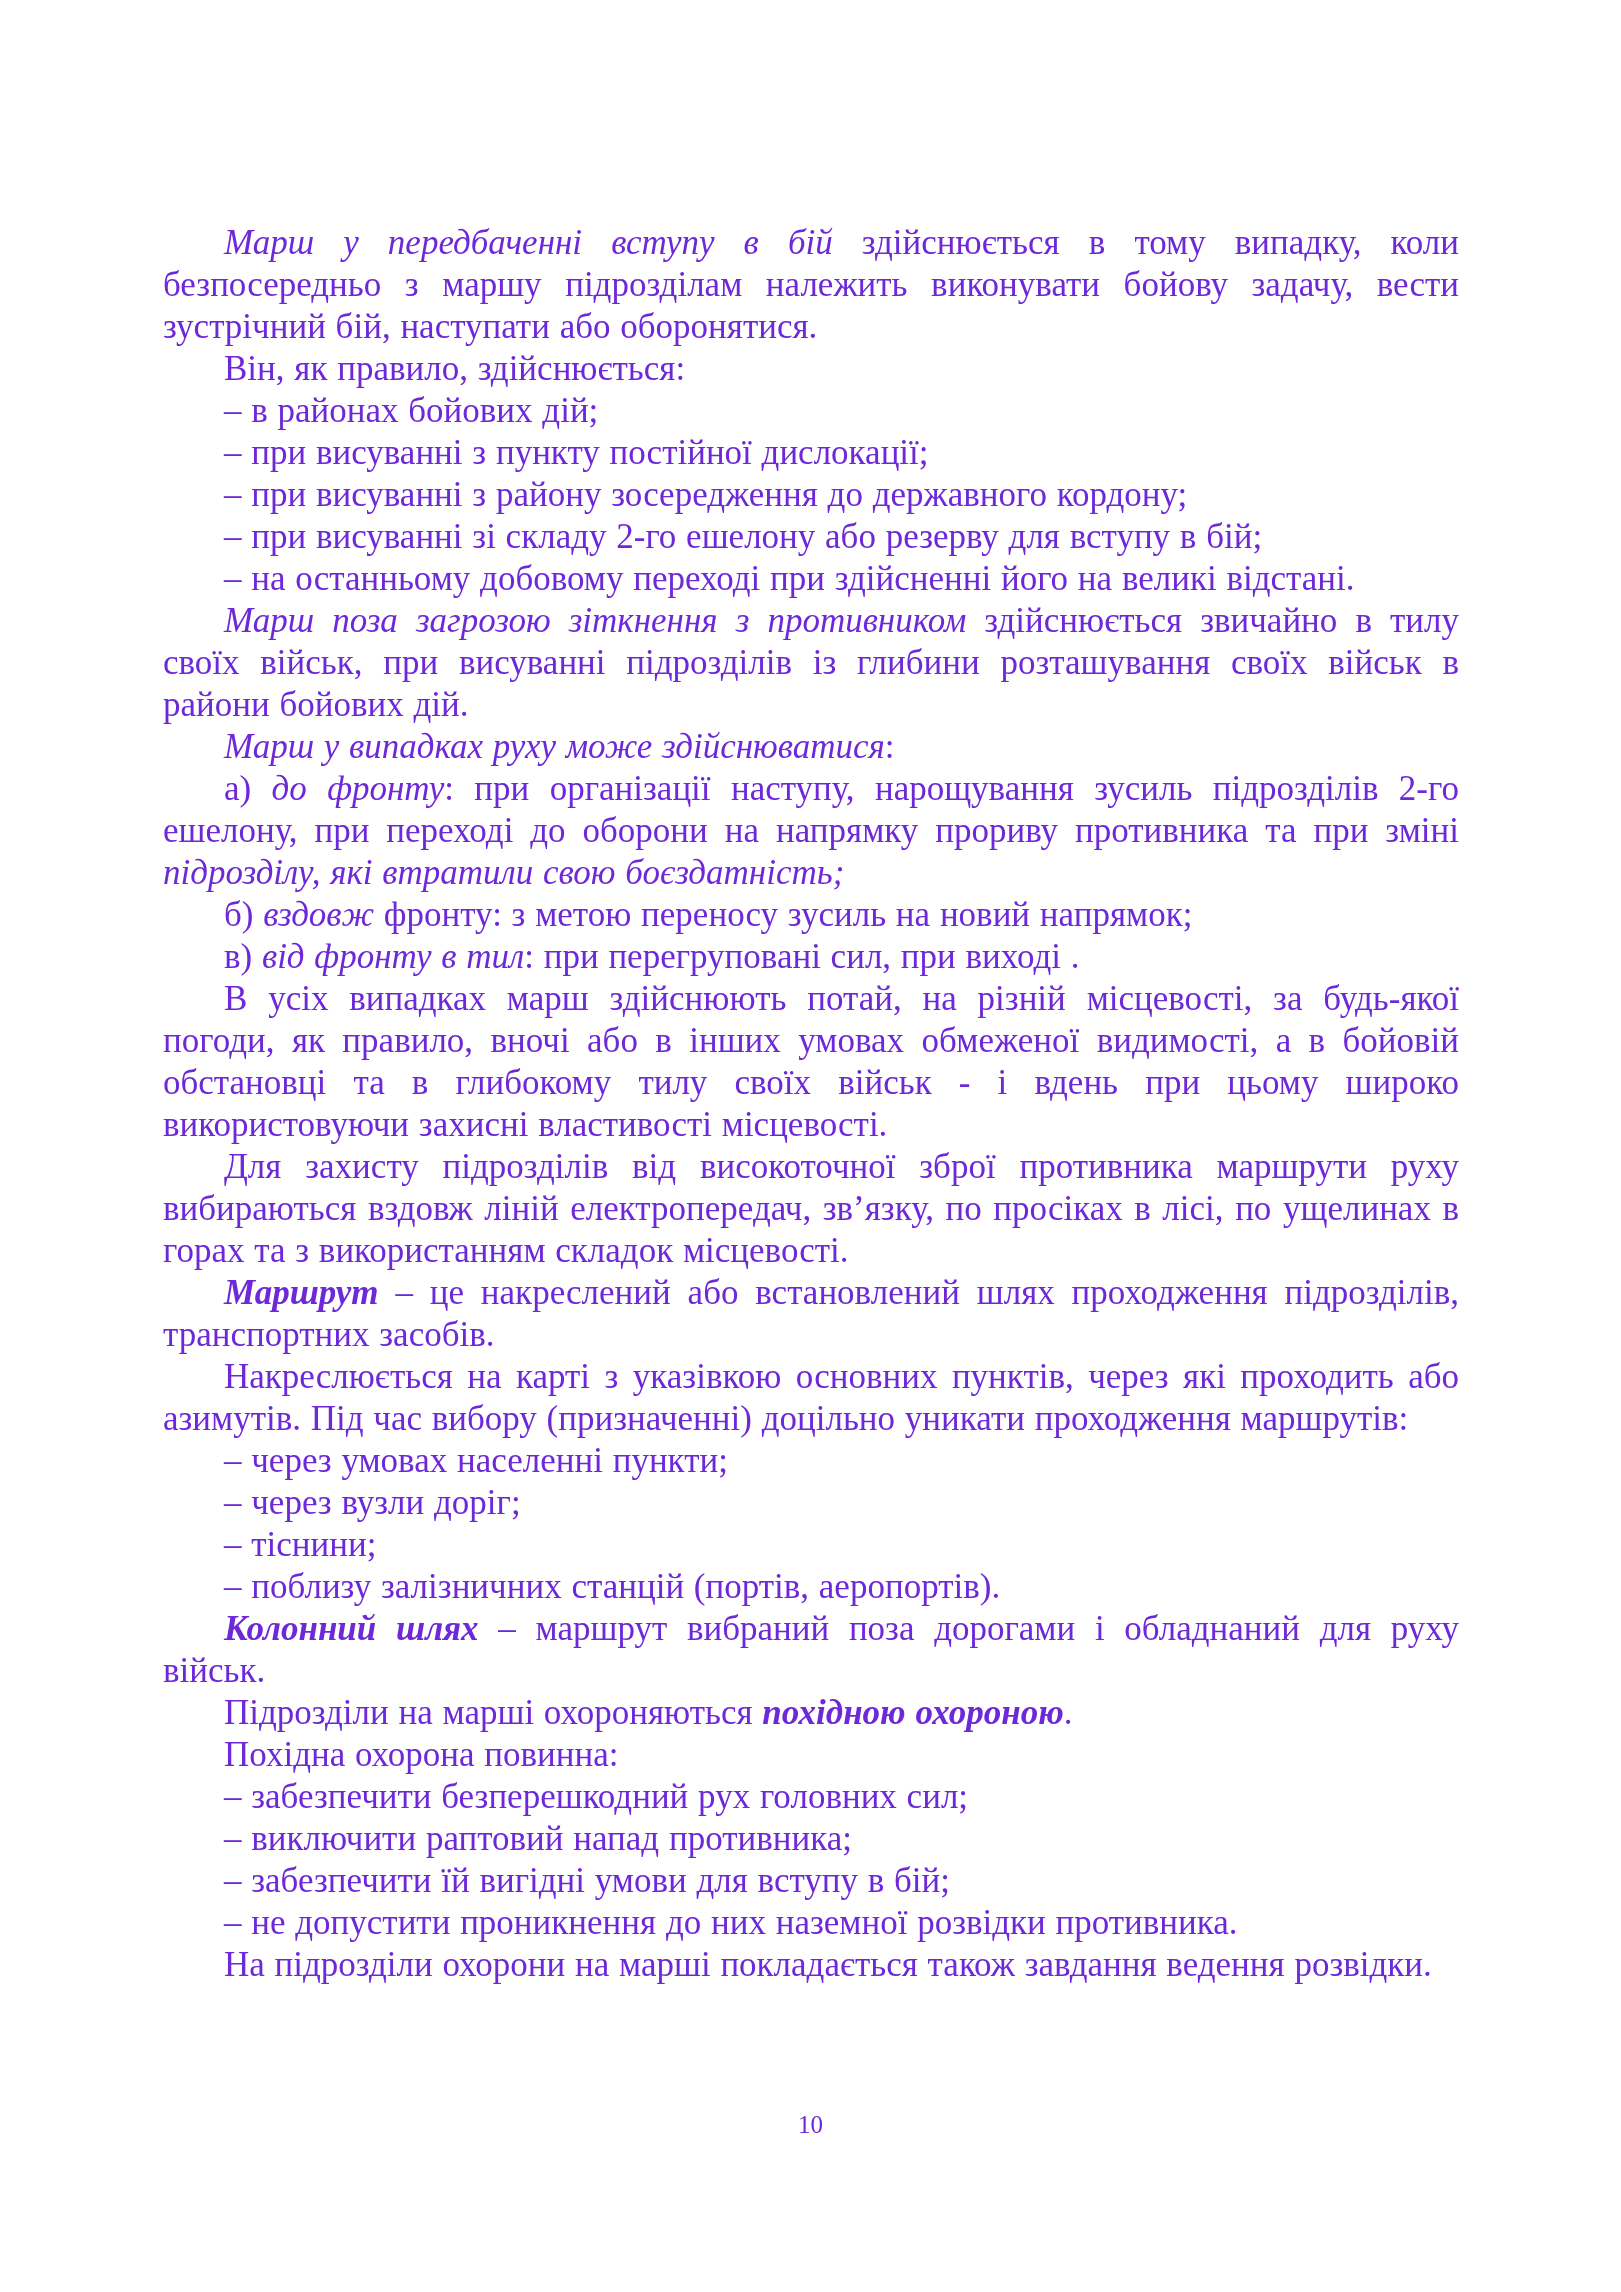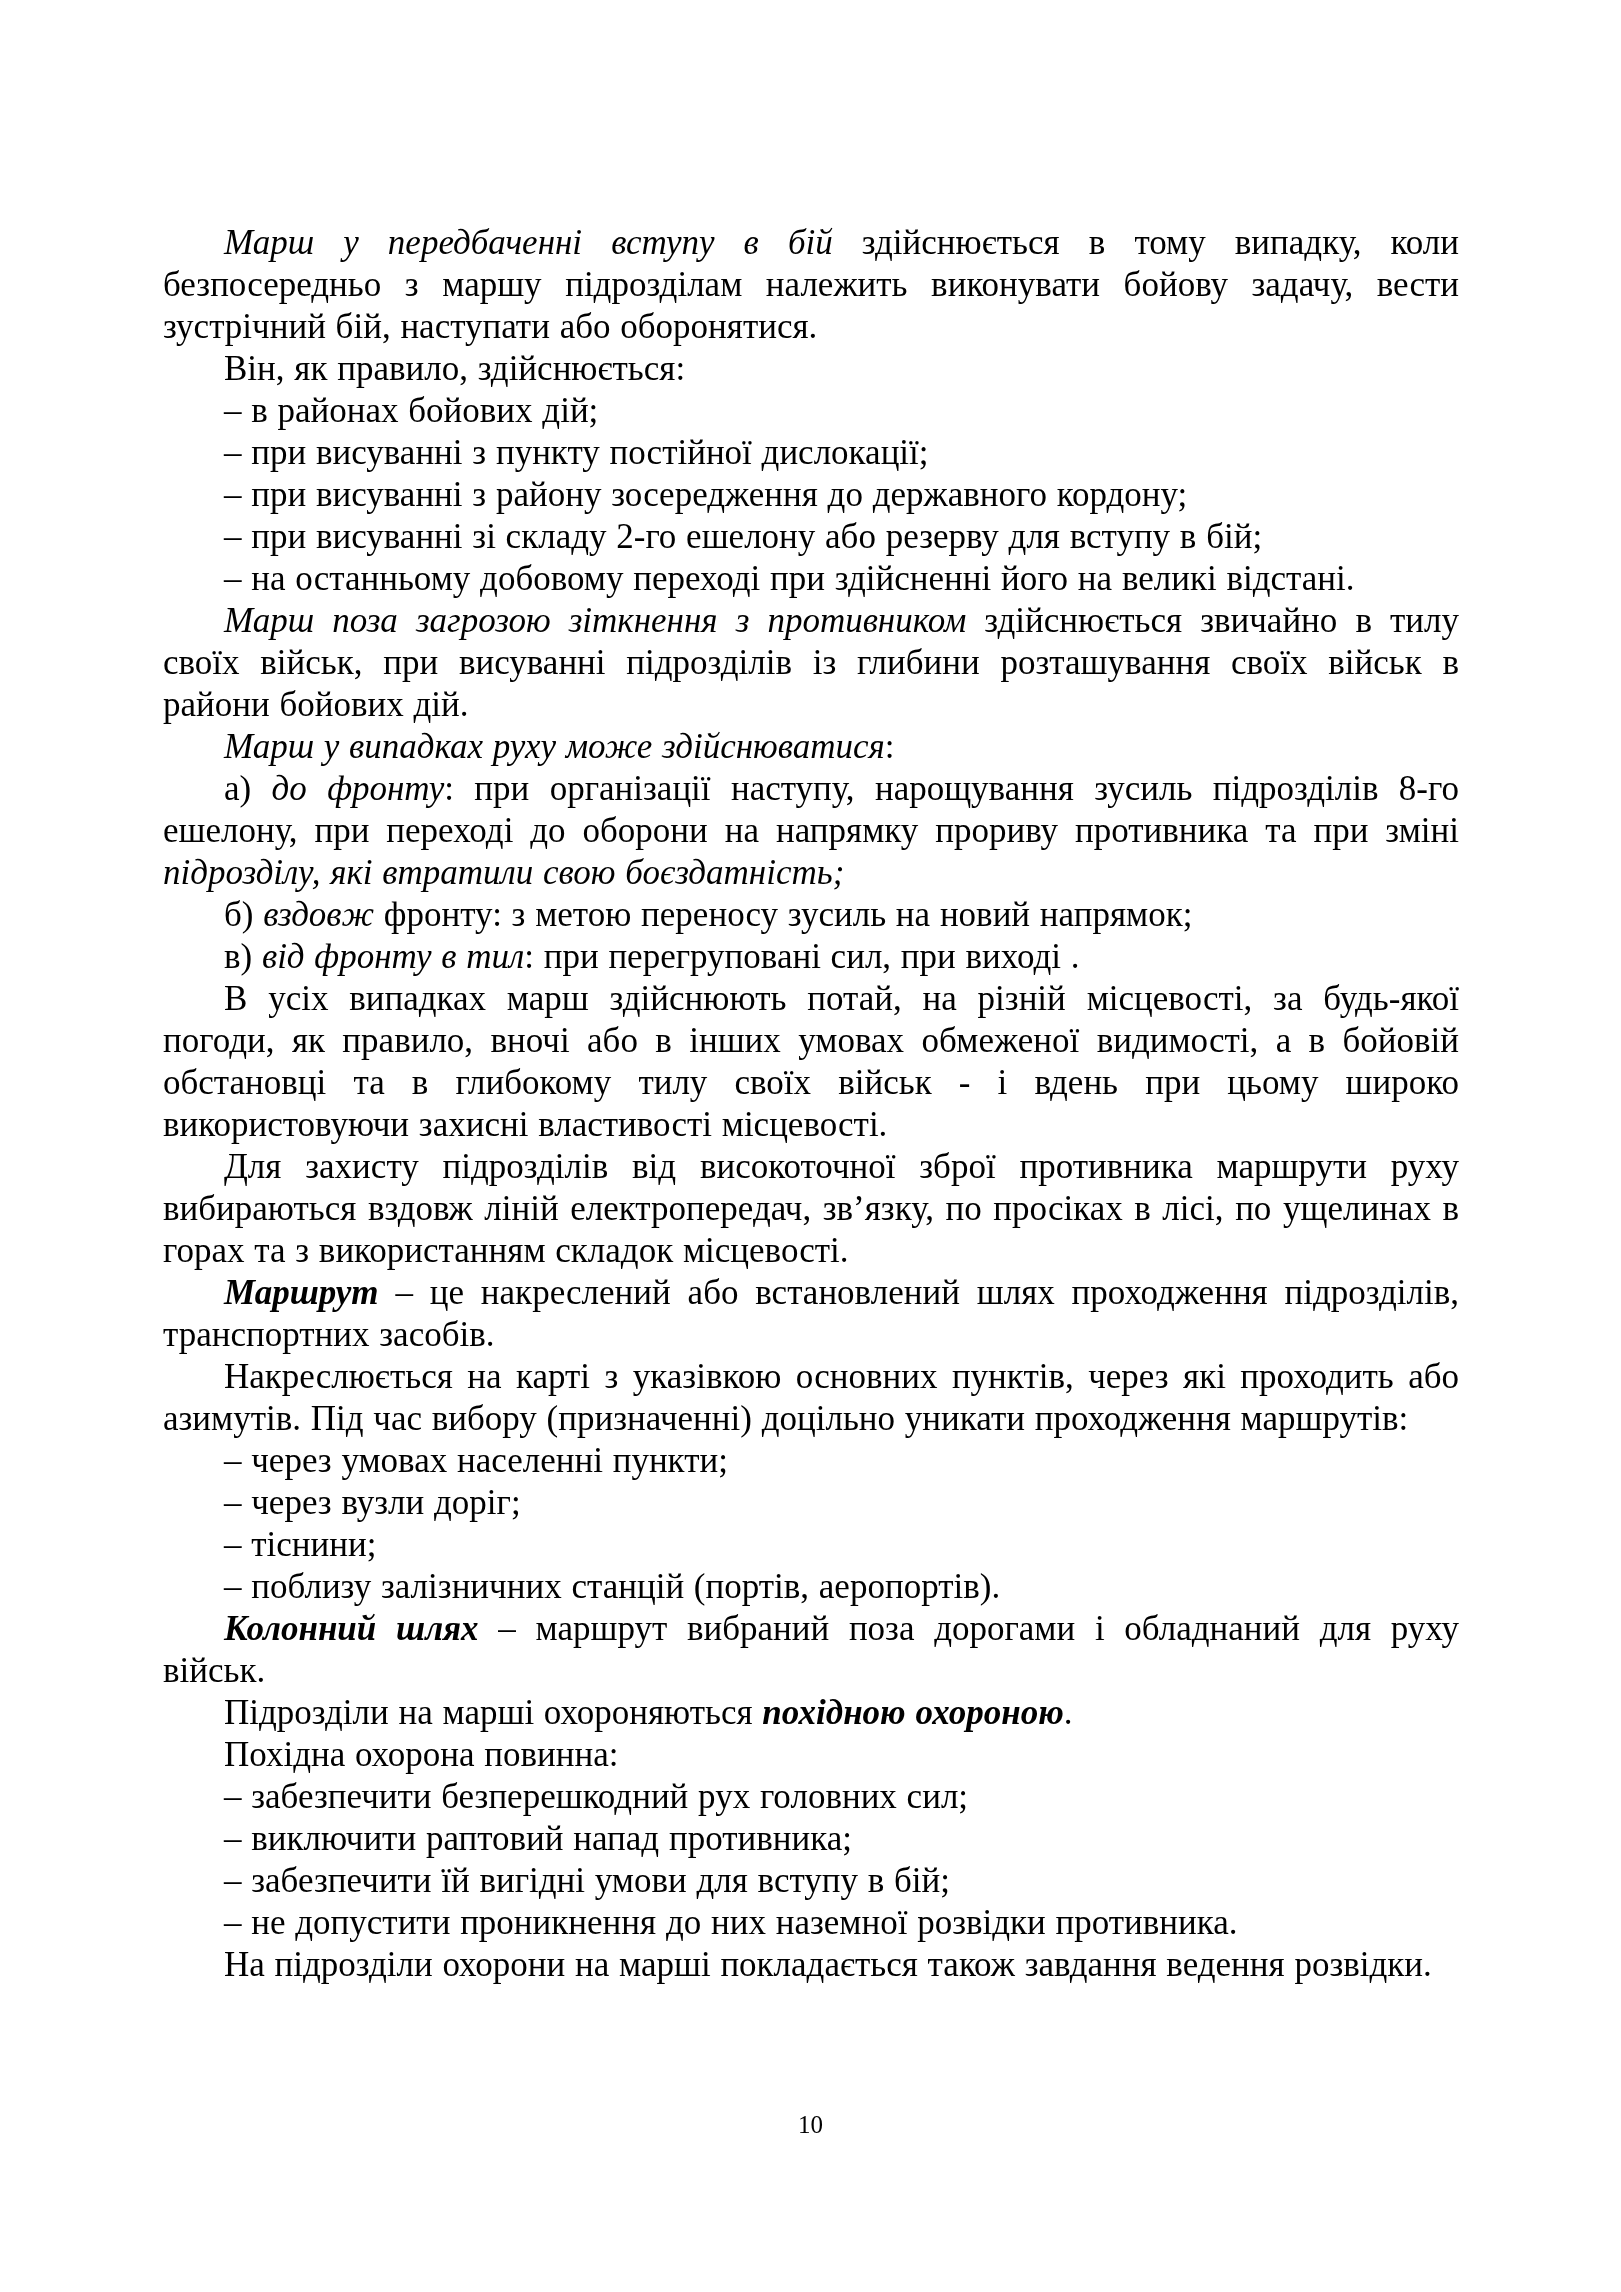--- a/index.html
+++ b/index.html
@@ -6,21 +6,21 @@
   html, body {
     margin: 0;
     padding: 0;
     background: #ffffff;
   }
   .page {
     position: relative;
     width: 1621px;
     height: 2293px;
     background: #ffffff;
-    color: #000000;
+    color: #6d28d9;
     font-family: "Liberation Serif", "DejaVu Serif", serif;
     overflow: hidden;
   }
   .text-block {
     position: absolute;
     left: 163px;
     top: 222px;
     width: 1296px;
     font-size: 35px;
     line-height: 42px;
@@ -62,21 +62,21 @@
   <div class="text-block" id="text-block">
       <p><span class="run-italic">Марш у передбаченні вступу в бій</span><span class="run-normal"> здійснюється в тому випадку, коли безпосередньо з маршу підрозділам належить виконувати бойову задачу, вести зустрічний бій, наступати або оборонятися.</span></p>
       <p><span class="run-normal">Він, як правило, здійснюється:</span></p>
       <p><span class="run-normal">– в районах бойових дій;</span></p>
       <p><span class="run-normal">– при висуванні з пункту постійної дислокації;</span></p>
       <p><span class="run-normal">– при висуванні з району зосередження до державного кордону;</span></p>
       <p><span class="run-normal">– при висуванні зі складу 2-го ешелону або резерву для вступу в бій;</span></p>
       <p><span class="run-normal">– на останньому добовому переході при здійсненні його на великі відстані.</span></p>
       <p><span class="run-italic">Марш поза загрозою зіткнення з противником</span><span class="run-normal"> здійснюється звичайно в тилу своїх військ, при висуванні підрозділів із глибини розташування своїх військ в райони бойових дій.</span></p>
       <p><span class="run-italic">Марш у випадках руху може здійснюватися</span><span class="run-normal">:</span></p>
-      <p><span class="run-normal">а) </span><span class="run-italic">до фронту</span><span class="run-normal">: при організації наступу, нарощування зусиль підрозділів 8-го ешелону, при переході до оборони на напрямку прориву противника та при зміні </span><span class="run-italic">підрозділу, які втратили свою боєздатність;</span></p>
+      <p><span class="run-normal">а) </span><span class="run-italic">до фронту</span><span class="run-normal">: при організації наступу, нарощування зусиль підрозділів 2-го ешелону, при переході до оборони на напрямку прориву противника та при зміні </span><span class="run-italic">підрозділу, які втратили свою боєздатність;</span></p>
       <p><span class="run-normal">б) </span><span class="run-italic">вздовж</span><span class="run-normal"> фронту: з метою переносу зусиль на новий напрямок;</span></p>
       <p><span class="run-normal">в) </span><span class="run-italic">від фронту в тил</span><span class="run-normal">: при перегруповані сил, при виході .</span></p>
       <p><span class="run-normal">В усіх випадках марш здійснюють потай, на різній місцевості, за будь-якої погоди, як правило, вночі або в інших умовах обмеженої видимості, а в бойовій обстановці та в глибокому тилу своїх військ - і вдень при цьому широко використовуючи захисні властивості місцевості.</span></p>
       <p><span class="run-normal">Для захисту підрозділів від високоточної зброї противника маршрути руху вибираються вздовж ліній електропередач, зв’язку, по просіках в лісі, по ущелинах в горах та з використанням складок місцевості.</span></p>
       <p><span class="run-bold-italic">Маршрут</span><span class="run-normal"> – це накреслений або встановлений шлях проходження підрозділів, транспортних засобів.</span></p>
       <p><span class="run-normal">Накреслюється на карті з указівкою основних пунктів, через які проходить або азимутів. Під час вибору (призначенні) доцільно уникати проходження маршрутів:</span></p>
       <p><span class="run-normal">– через умовах населенні пункти;</span></p>
       <p><span class="run-normal">– через вузли доріг;</span></p>
       <p><span class="run-normal">– тіснини;</span></p>
       <p><span class="run-normal">– поблизу залізничних станцій (портів, аеропортів).</span></p>

